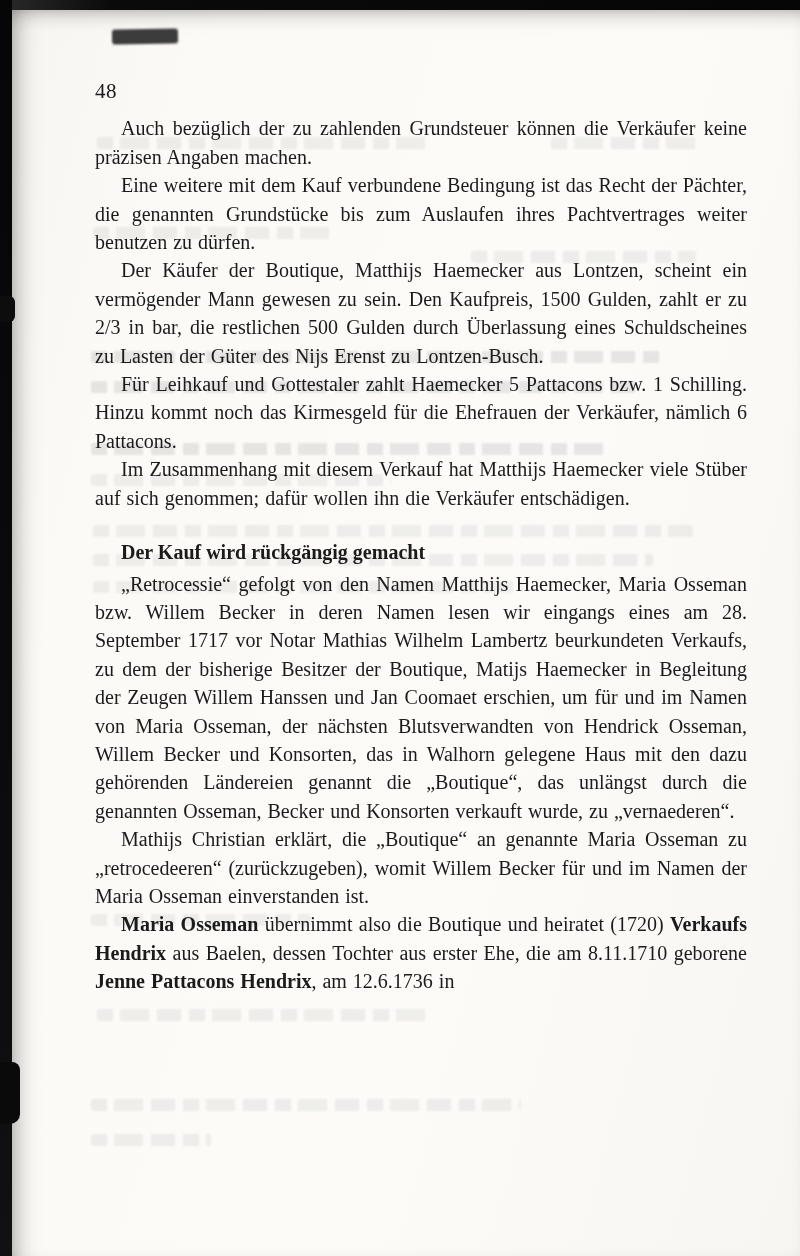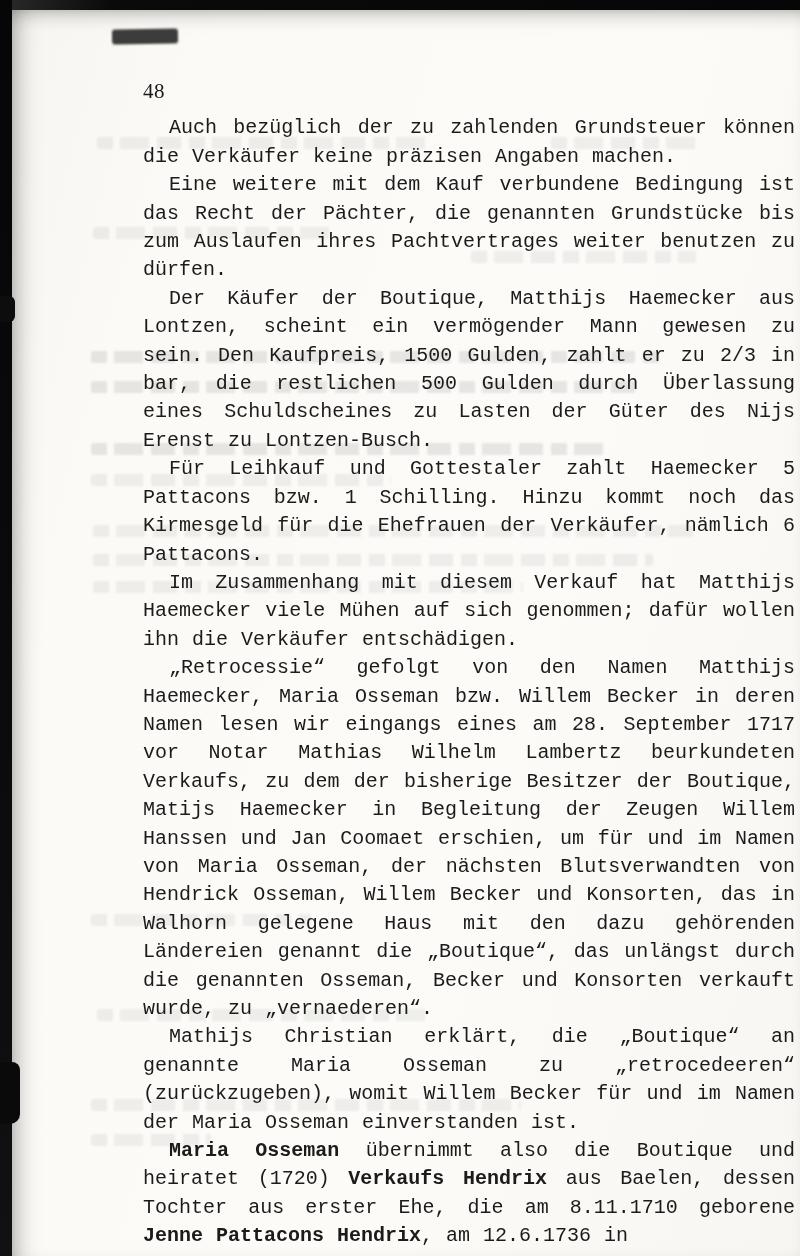--- a/index.html
+++ b/index.html
@@ -81,33 +81,31 @@
   .bl.strong { opacity: 0.16; }
   
   .content {
     position: absolute;
     left: 84px;
     top: 68px;
     width: 652px;
     color: #1b1b1b;
     font-size: 20px;
     line-height: 28.4px;
-    margin-left: 48px;
   }
   .page-number {
     font-size: 21px;
     margin: 0 0 9px 0;
     letter-spacing: 0.5px;
   }
   .para {
     margin: 0;
     text-align: justify;
     text-indent: 26px;
     word-spacing: 1px;
-    font-family: Liberation Mono, monospace;
   }
   .heading {
     font-size: 20px;
     font-weight: bold;
     margin: 26px 0 3px 0;
     padding-left: 26px;
   }
   .seg-b { font-weight: bold; }
 </style>
 </head>
@@ -135,22 +133,23 @@
       <div class="bl" style="top:1125px; left:80px; width:120px;"></div>
     </div>
 
     <div class="content">
       <div class="page-number">48</div>
 
       <p class="para">Auch bezüglich der zu zahlenden Grundsteuer können die Verkäufer keine präzisen Angaben machen.</p>
       <p class="para">Eine weitere mit dem Kauf verbundene Bedingung ist das Recht der Pächter, die genannten Grundstücke bis zum Auslaufen ihres Pachtvertrages weiter benutzen zu dürfen.</p>
       <p class="para">Der Käufer der Boutique, Matthijs Haemecker aus Lontzen, scheint ein vermögender Mann gewesen zu sein. Den Kaufpreis, 1500 Gulden, zahlt er zu 2/3 in bar, die restlichen 500 Gulden durch Überlassung eines Schuldscheines zu Lasten der Güter des Nijs Erenst zu Lontzen-Busch.</p>
       <p class="para">Für Leihkauf und Gottestaler zahlt Haemecker 5 Pattacons bzw. 1 Schilling. Hinzu kommt noch das Kirmesgeld für die Ehefrauen der Verkäufer, nämlich 6 Pattacons.</p>
-      <p class="para">Im Zusammenhang mit diesem Verkauf hat Matthijs Haemecker viele Mühen auf sich genommen; dafür wollen ihn die Verkäufer entschädigen.</p>
+      <p class="para">Im Zusammenhang mit diesem Verkauf hat Matthijs Haemecker viele Stüber auf sich genommen; dafür wollen ihn die Verkäufer entschädigen.</p>
 
+      <h2 class="heading">Der Kauf wird rückgängig gemacht</h2>
 
       <p class="para">„Retrocessie“ gefolgt von den Namen Matthijs Haemecker, Maria Osseman bzw. Willem Becker in deren Namen lesen wir eingangs eines am 28. September 1717 vor Notar Mathias Wilhelm Lambertz beurkundeten Verkaufs, zu dem der bisherige Besitzer der Boutique, Matijs Haemecker in Begleitung der Zeugen Willem Hanssen und Jan Coomaet erschien, um für und im Namen von Maria Osseman, der nächsten Blutsverwandten von Hendrick Osseman, Willem Becker und Konsorten, das in Walhorn gelegene Haus mit den dazu gehörenden Ländereien genannt die „Boutique“, das unlängst durch die genannten Osseman, Becker und Konsorten verkauft wurde, zu „vernaederen“.</p>
       <p class="para">Mathijs Christian erklärt, die „Boutique“ an genannte Maria Osseman zu „retrocedeeren“ (zurückzugeben), womit Willem Becker für und im Namen der Maria Osseman einverstanden ist.</p>
 
       <p class="para"><span class="seg-b">Maria Osseman</span><span> übernimmt also die Boutique und heiratet (1720) </span><span class="seg-b">Verkaufs Hendrix</span><span> aus Baelen, dessen Tochter aus erster Ehe, die am 8.11.1710 geborene </span><span class="seg-b">Jenne Pattacons Hendrix</span><span>, am 12.6.1736 in</span></p>
     </div>
 
   </div>
 
   <div class="edge-top"></div>

